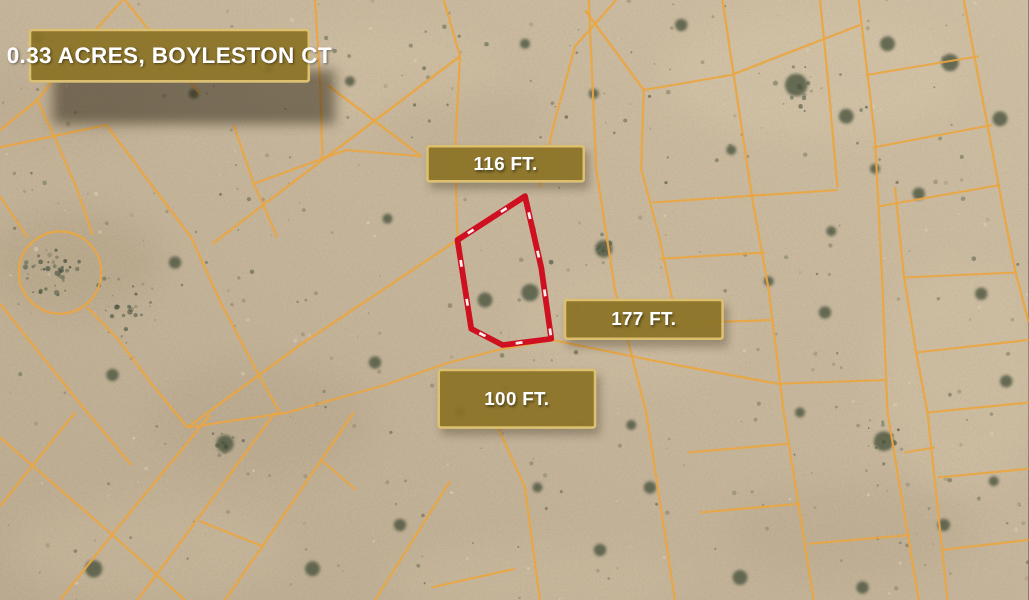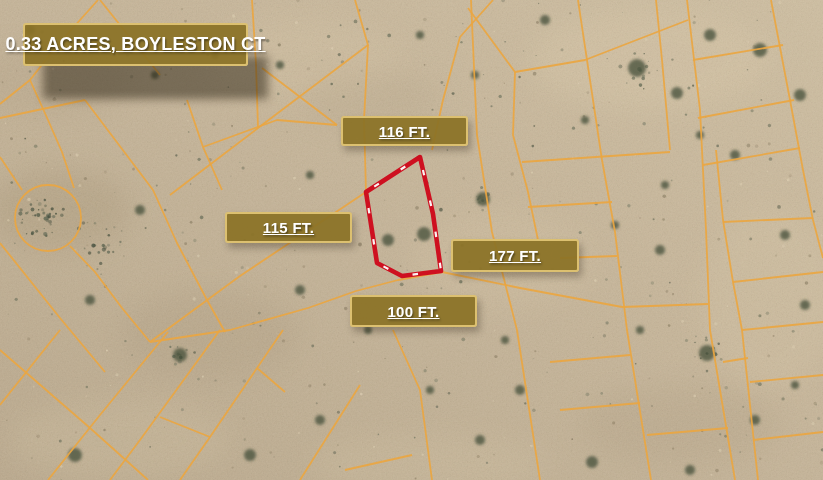--- a/index.html
+++ b/index.html
@@ -8,29 +8,29 @@
     font-family:"Liberation Sans","DejaVu Sans",sans-serif;
     --lot-line:#eaa641;
   }
   .stage svg{position:absolute;left:0;top:0;display:block;}
   .badge{
     position:absolute;display:flex;align-items:center;justify-content:center;
     background:var(--badge-fill,rgba(139,114,38,0.93));
     border:2px solid var(--badge-border,#dcc070);
     border-radius:3px;color:var(--badge-text,#fff);font-weight:bold;
     text-shadow:1px 1.5px 2px rgba(0,0,0,.45);
-    letter-spacing:.3px;box-sizing:border-box;white-space:nowrap;text-decoration:underline;
+    letter-spacing:.3px;box-sizing:border-box;white-space:nowrap;
   }
   .dim-badge{font-size:15px;box-shadow:3px 5px 7px rgba(40,31,15,.30);}
   .title-badge{font-size:18px;box-shadow:20px 33px 9px rgba(44,35,19,.50);}
   #badge-title{left:23px;top:23px;width:225px;height:43px;}
   #badge-top{left:341px;top:116px;width:127px;height:30px;}
   #badge-left{left:225px;top:212px;width:127px;height:31px;}
   #badge-right{left:451px;top:204px;width:128px;height:33px;margin-top:35px;}
-  #badge-bottom{left:350px;top:295px;width:127px;height:32px;}
+  #badge-bottom{left:350px;top:295px;width:127px;height:48px;}
 </style>
 </head>
 <body>
 
 <div class="stage" style="--sand-base: #c7b69b; --sand-light: #d2c2a6; --sand-dark: #bcab8f; --lot-line: #eaa641; --badge-fill: rgba(139,114,38,0.93); --badge-border: #dcc070; --badge-text: #ffffff; --shrub: #49523e;">
 
   <svg id="terrain" width="823" height="480" viewBox="0 0 823 480">
     <defs>
       <linearGradient id="sandGrad" x1="1" y1="0" x2="0" y2="1">
         <stop offset="0" stop-color="#cfbfa2"></stop>
@@ -691,16 +691,15 @@
         <polyline points="393,330 420,390 432,480"></polyline>
         <polyline points="345,470 412,455"></polyline>
         <circle cx="48" cy="218" r="33" fill="none"></circle>
       </g>
     <polygon id="parcelRed" fill="none" stroke-width="4.6" stroke-linejoin="round" points="420,157 366,192 377,263 402,276 441,271 433,214" stroke="#ce1020"></polygon>
     <polygon id="parcelTicks" fill="none" stroke-width="2.2" stroke-dasharray="5.5 26" stroke-dashoffset="14" stroke-opacity="0.95" points="420,157 366,192 377,263 402,276 441,271 433,214" stroke="#ffffff"></polygon>
   </svg>
 
   <div class="badge title-badge" id="badge-title">0.33 ACRES, BOYLESTON CT</div>
   <div class="badge dim-badge" id="badge-top">116 FT.</div>
-  <div class="badge dim-badge" id="badge-left">115 FT.</div>
   <div class="badge dim-badge" id="badge-right">177 FT.</div>
   <div class="badge dim-badge" id="badge-bottom">100 FT.</div>
 </div>
 
 </body></html>

